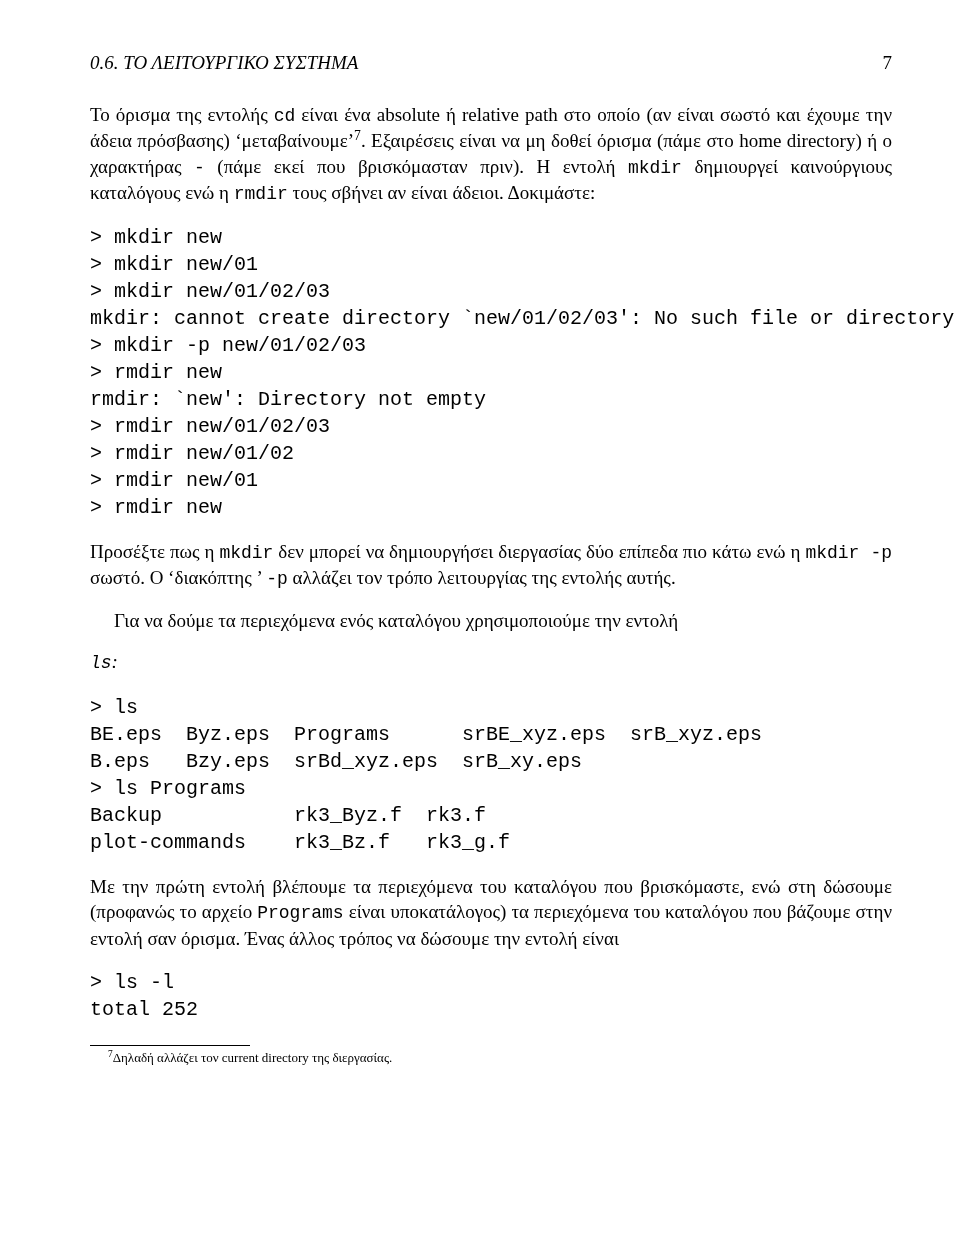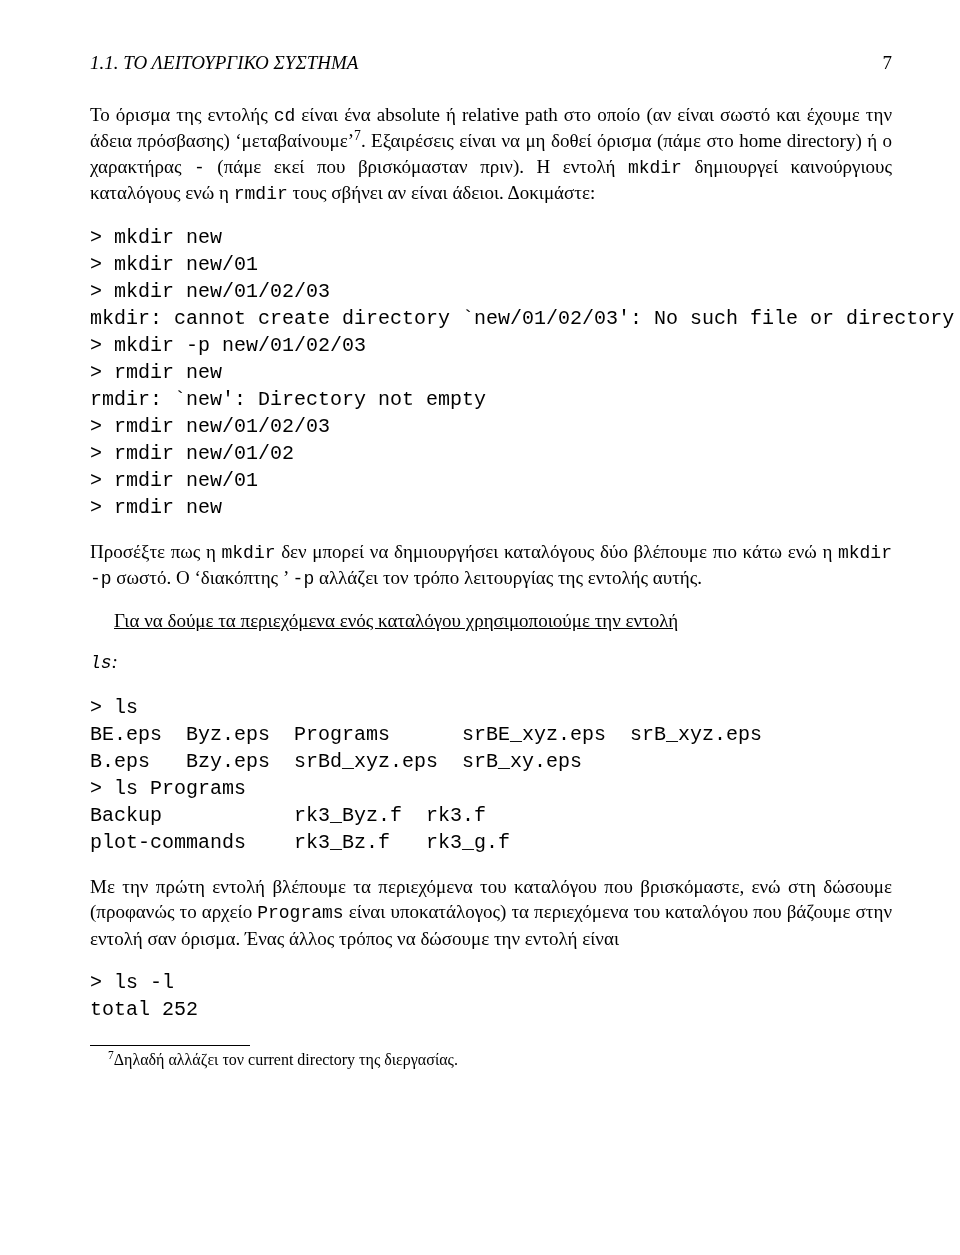--- a/index.html
+++ b/index.html
@@ -38,40 +38,39 @@
     margin: 18px 0 18px 0;
     line-height: 1.35;
   }
   .sup {
     font-size: 0.72em;
     vertical-align: super;
     line-height: 0;
   }
   .indent {
     text-indent: 24px;
-    text-decoration: underline;
   }
   .footnote-rule {
     border: none;
     border-top: 1px solid #000;
     width: 160px;
     margin: 22px 0 3px 0;
   }
   .footnote {
-    font-size: 16px;
+    font-size: 13px;
     text-indent: 18px;
     margin: 0;
   }
 </style>
 </head>
 <body>
 
 <div class="header-line">
   <span class="header-title">
-    <span>1.1.</span>
+    <span>0.6.</span>
     <span>ΤΟ ΛΕΙΤΟΥΡΓΙΚΟ ΣΥΣΤΗΜΑ</span>
   </span>
   <span class="page-num">7</span>
 </div>
 
 <p class="body">
   <span>Το όρισμα της εντολής </span><span class="tt">cd</span><span> είναι ένα absolute ή relative path στο οποίο (αν είναι σωστό και έχουμε την άδεια πρόσβασης) ‘μεταβαίνουμε’</span><span class="sup">7</span><span>. Εξαιρέσεις είναι να μη δοθεί όρισμα (πάμε στο home directory) ή ο χαρακτήρας </span><span class="tt">-</span><span> (πάμε εκεί που βρισκόμασταν πριν). Η εντολή </span><span class="tt">mkdir</span><span> δημιουργεί καινούργιους καταλόγους ενώ η </span><span class="tt">rmdir</span><span> τους σβήνει αν είναι άδειοι. Δοκιμάστε:</span>
 </p>
 
 <div class="codeblock">&gt; mkdir new
@@ -80,21 +79,21 @@
 mkdir: cannot create directory `new/01/02/03': No such file or directory
 &gt; mkdir -p new/01/02/03
 &gt; rmdir new
 rmdir: `new': Directory not empty
 &gt; rmdir new/01/02/03
 &gt; rmdir new/01/02
 &gt; rmdir new/01
 &gt; rmdir new</div>
 
 <p class="body">
-  <span>Προσέξτε πως η </span><span class="tt">mkdir</span><span> δεν μπορεί να δημιουργήσει καταλόγους δύο βλέπουμε πιο κάτω ενώ η </span><span class="tt">mkdir -p</span><span> σωστό. Ο ‘διακόπτης ’ </span><span class="tt">-p</span><span> αλλάζει τον τρόπο λειτουργίας της εντολής αυτής.</span>
+  <span>Προσέξτε πως η </span><span class="tt">mkdir</span><span> δεν μπορεί να δημιουργήσει διεργασίας δύο επίπεδα πιο κάτω ενώ η </span><span class="tt">mkdir -p</span><span> σωστό. Ο ‘διακόπτης ’ </span><span class="tt">-p</span><span> αλλάζει τον τρόπο λειτουργίας της εντολής αυτής.</span>
 </p>
 
 <p class="body indent" style="margin-bottom:0;">
   <span>Για να δούμε τα περιεχόμενα ενός καταλόγου χρησιμοποιούμε την εντολή </span>
 </p>
 <p class="body" style="text-indent:0;font-style:italic;">
   <span class="tt">ls</span><span>:</span>
 </p>
 
 <div class="codeblock">&gt; ls

